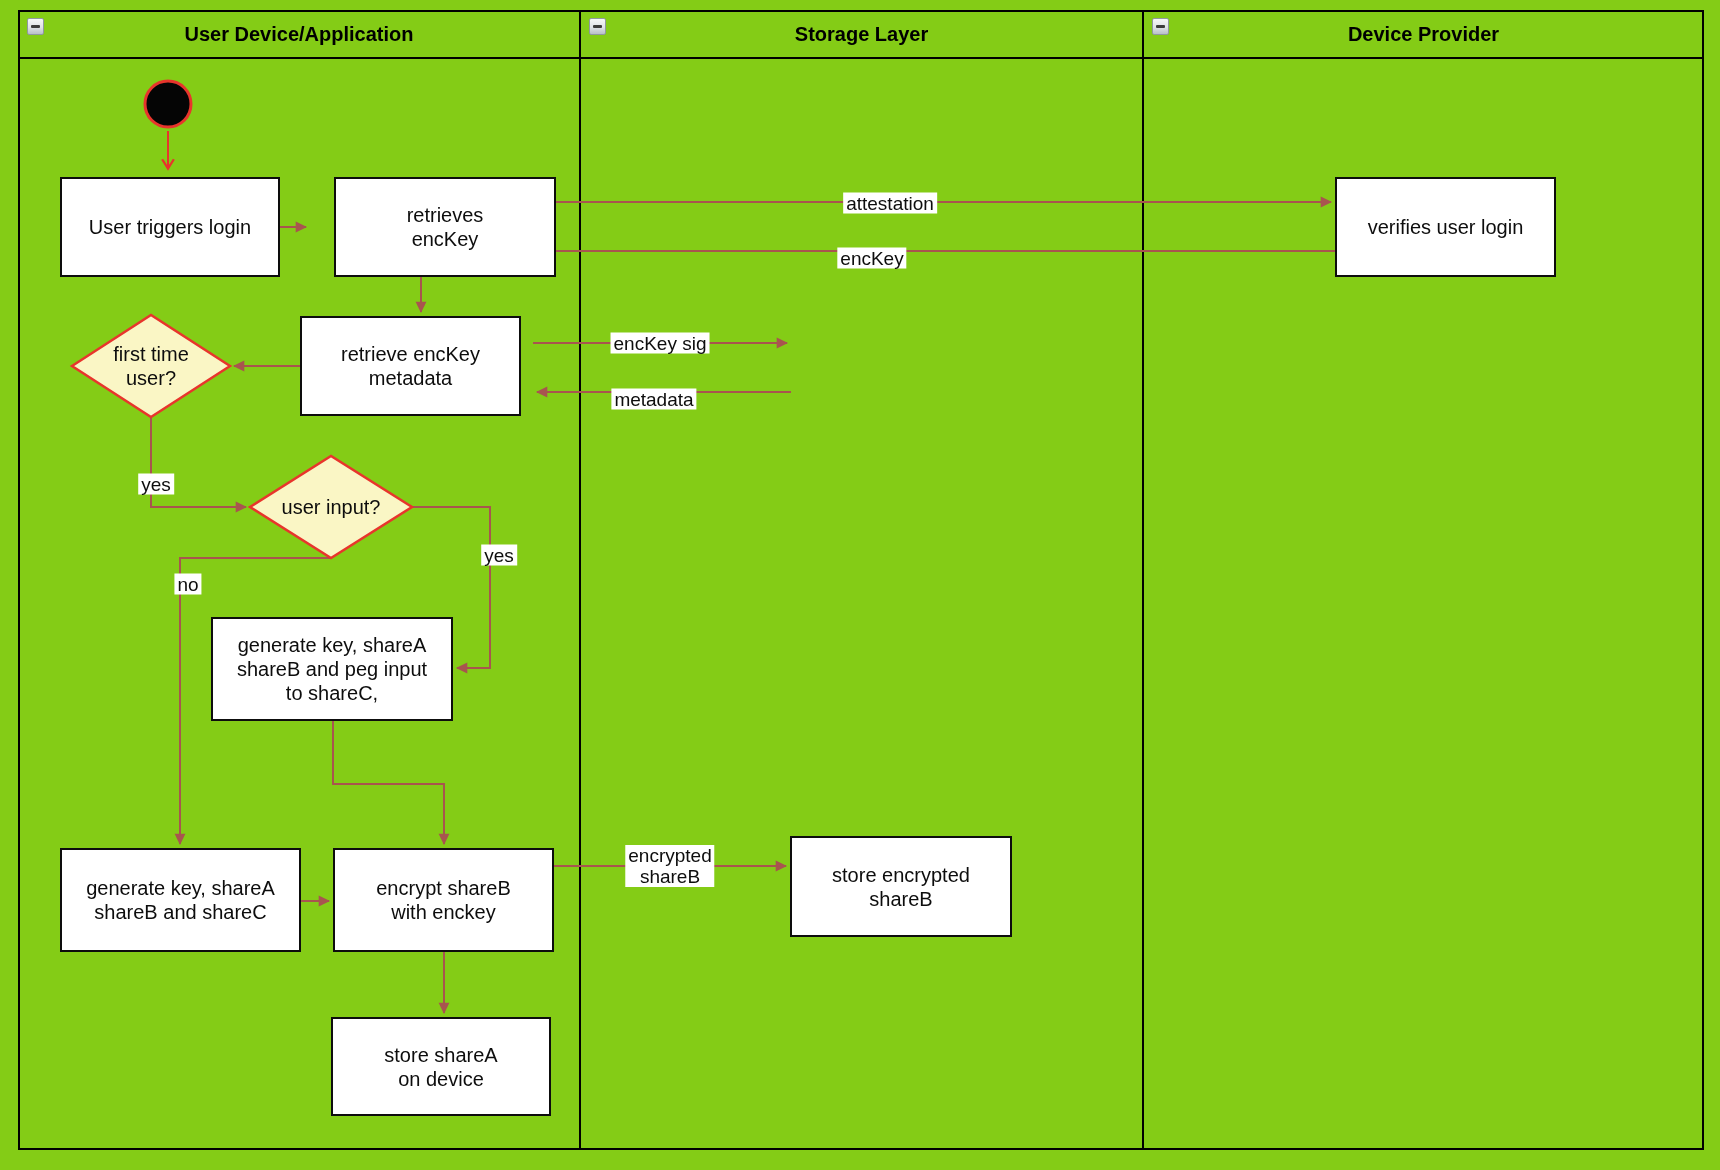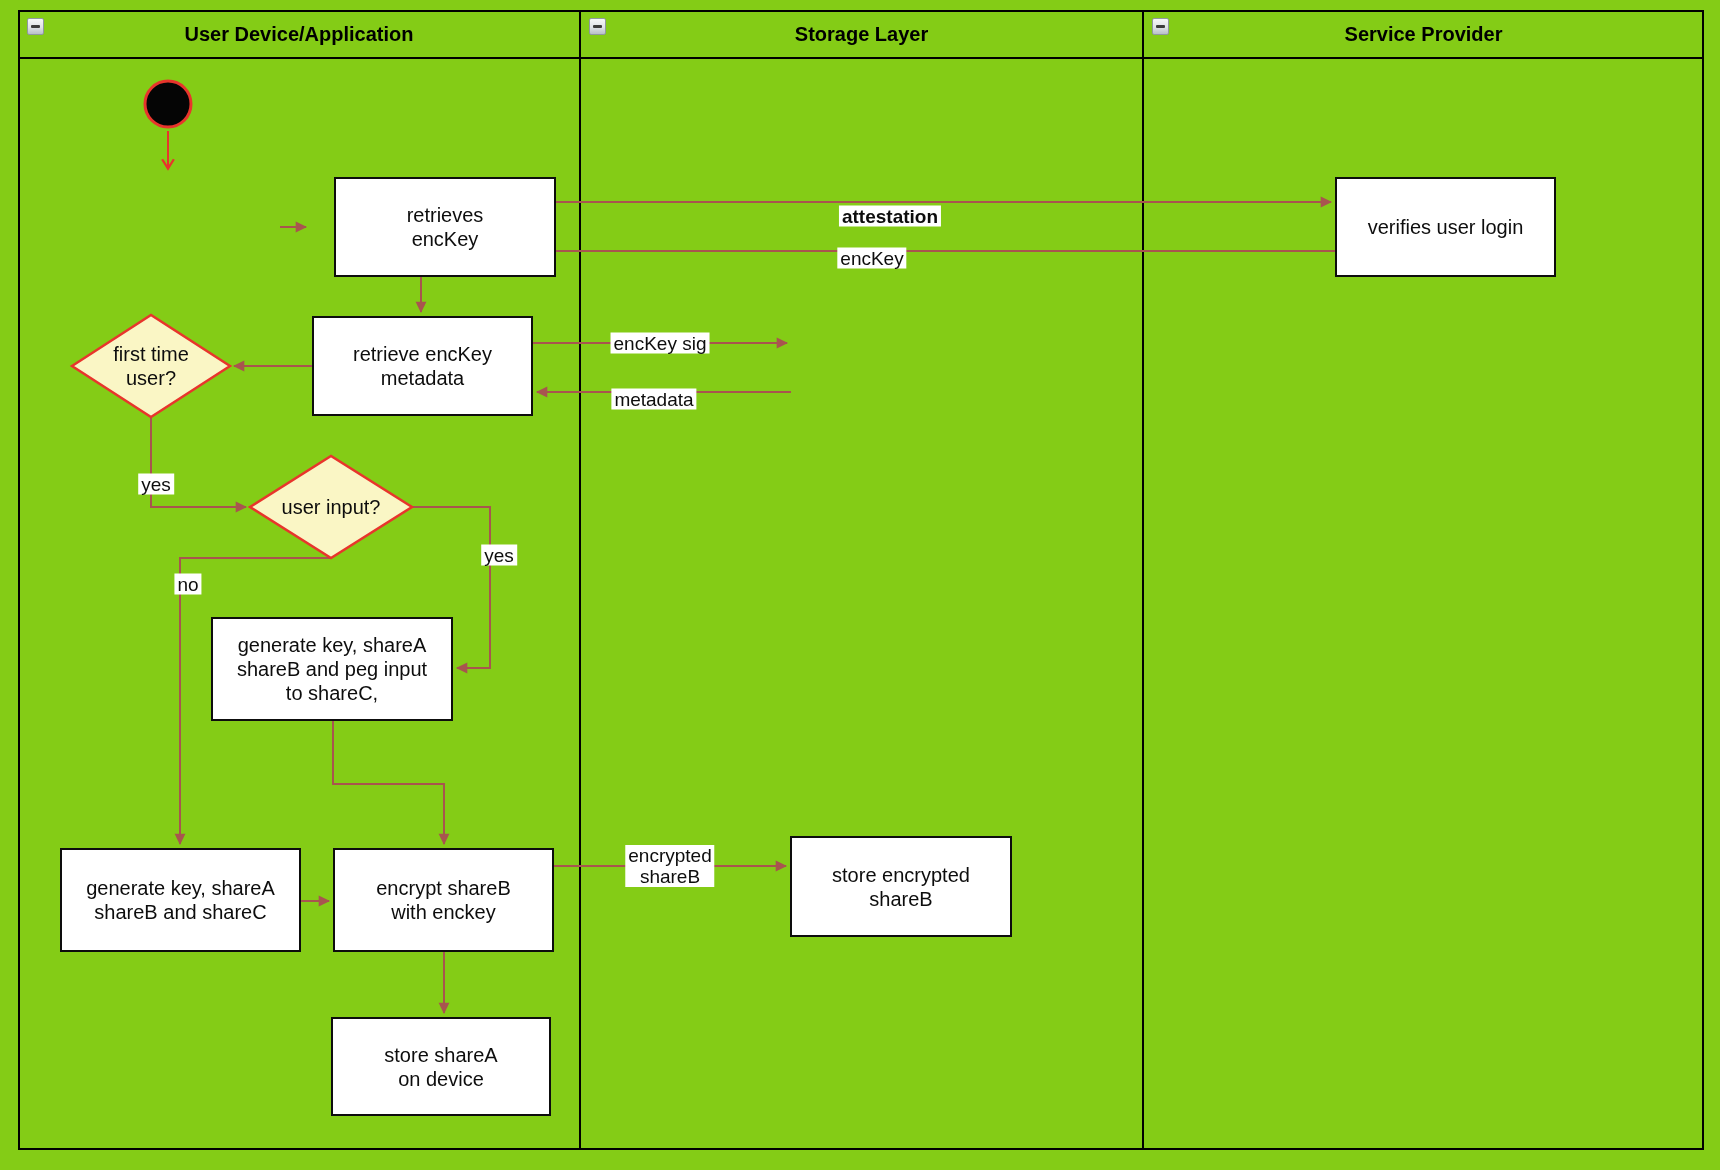--- a/index.html
+++ b/index.html
@@ -83,43 +83,46 @@
     <path d="M301,901 L329,901" stroke="#A8554F" stroke-width="2" fill="none" marker-end="url(#arrowBrown)"></path>
     <path d="M554,866 L786,866" stroke="#A8554F" stroke-width="2" fill="none" marker-end="url(#arrowBrown)"></path>
     <path d="M444,952 L444,1013" stroke="#A8554F" stroke-width="2" fill="none" marker-end="url(#arrowBrown)"></path>
 
     <polygon points="72,366 151,315 230,366 151,417" fill="#FAF6C5" stroke="#E8352C" stroke-width="2.5"></polygon>
     <polygon points="250,507 331,456 412,507 331,558" fill="#FAF6C5" stroke="#E8352C" stroke-width="2.5"></polygon>
   </svg>
 
   <div class="lane-title" style="left:18px;width:562px;">User Device/Application</div>
   <div class="lane-title" style="left:580px;width:563px;">Storage Layer</div>
-  <div class="lane-title" style="left:1143px;width:561px;">Service Provider</div>
+  <div class="lane-title" style="left:1143px;width:561px;">Device Provider</div>
 
   <div class="collapse-btn" style="left:27px;">
     <div class="bar"></div>
   </div>
   <div class="collapse-btn" style="left:589px;">
     <div class="bar"></div>
   </div>
   <div class="collapse-btn" style="left:1152px;">
     <div class="bar"></div>
   </div>
 
+  <div class="node" style="left:60px;top:177px;width:220px;height:100px;">
+    <span>User triggers login</span>
+  </div>
 
   <div class="node" style="left:310px;top:177px;width:222px;height:100px;margin-left:24px;">
     <span>retrieves
 encKey</span>
   </div>
 
   <div class="node" style="left:1335px;top:177px;width:221px;height:100px;">
     <span>verifies user login</span>
   </div>
 
-  <div class="node" style="left:312px;top:316px;width:221px;height:100px;">
+  <div class="node" style="left:300px;top:316px;width:221px;height:100px;">
     <span>retrieve encKey
 metadata</span>
   </div>
 
 
   <div class="node" style="left:211px;top:617px;width:242px;height:104px;">
     <span>generate key, shareA
 shareB and peg input
 to shareC,</span>
   </div>
@@ -141,21 +144,21 @@
 
   <div class="node" style="left:331px;top:1017px;width:220px;height:99px;">
     <span>store shareA
 on device</span>
   </div>
 
   <div class="diamond-label" style="left:91px;top:331px;width:120px;height:70px;">first time
 user?</div>
   <div class="diamond-label" style="left:271px;top:482px;width:120px;height:50px;">user input?</div>
 
-  <div class="edge-label" style="left:890px;top:216px;font-weight:bold;">attestation</div>
+  <div class="edge-label" style="left:890px;top:203px;">attestation</div>
   <div class="edge-label" style="left:872px;top:258px;">encKey</div>
   <div class="edge-label" style="left:660px;top:343px;">encKey sig</div>
   <div class="edge-label" style="left:654px;top:399px;">metadata</div>
   <div class="edge-label" style="left:670px;top:866px;">encrypted
 shareB</div>
   <div class="edge-label" style="left:156px;top:484px;">yes</div>
   <div class="edge-label" style="left:499px;top:555px;">yes</div>
   <div class="edge-label" style="left:188px;top:584px;">no</div>
 
 </div>

